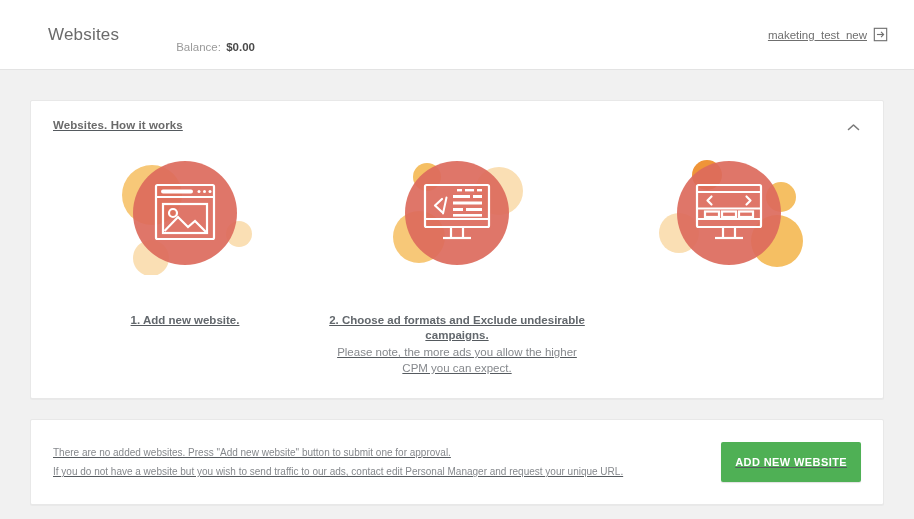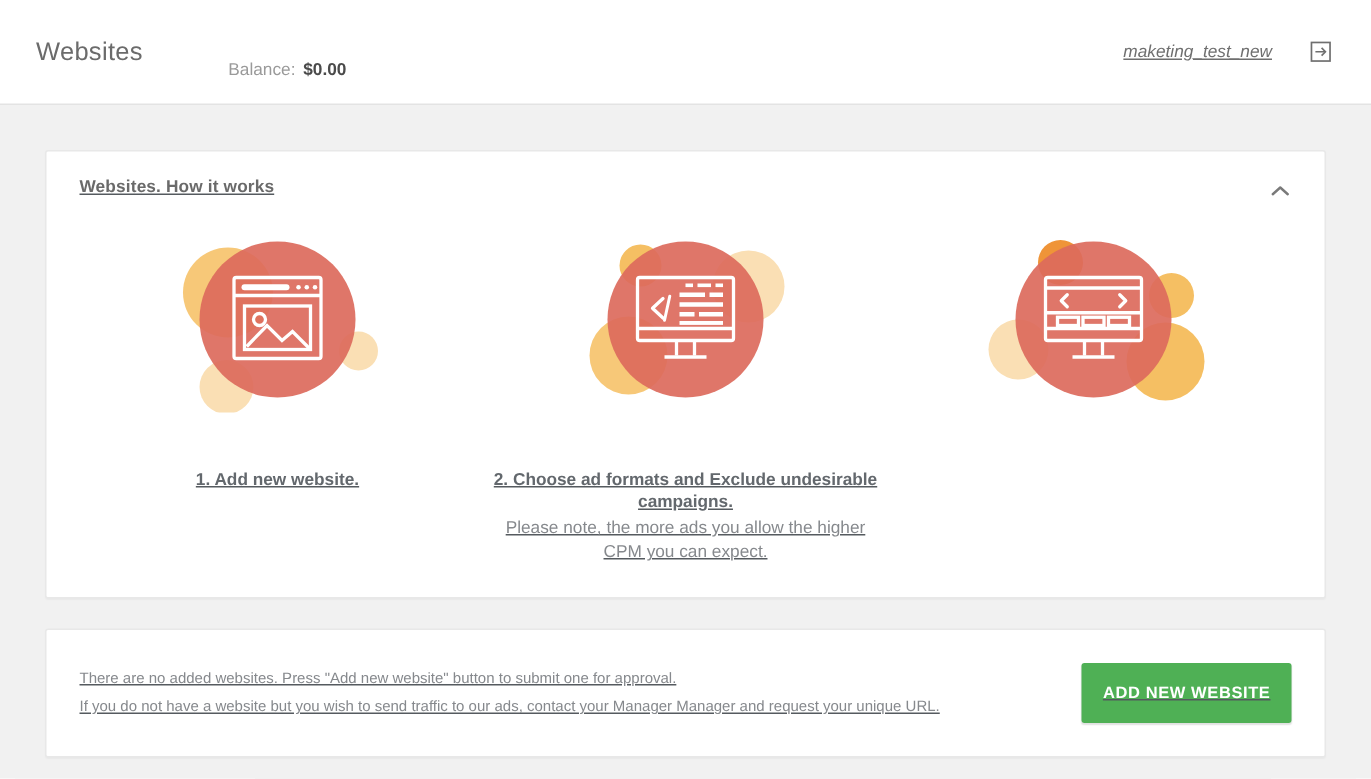--- a/index.html
+++ b/index.html
@@ -17,21 +17,21 @@
     -webkit-font-smoothing: antialiased;
   }
 
   
   .topbar {
     height: 70px;
     background: #ffffff;
     border-bottom: 1px solid #e3e3e3;
     display: flex;
     align-items: center;
-    padding: 0 26px 0 24px;
+    padding: 0 26px 0 48px;
     position: relative;
   }
 
   .page-title {
     font-size: 17px;
     color: #6b6b6b;
     font-weight: 400;
     letter-spacing: .2px;
   }
 
@@ -42,22 +42,21 @@
     white-space: nowrap;
     margin-top: 24px;
   }
   .balance .bal-label { color: #9a9a9a; font-weight: 400; }
   .balance .bal-value { color: #4a4a4a; font-weight: bold; margin-left: 2px; }
 
   .user-area {
     margin-left: auto;
     display: flex;
     align-items: center;
-    gap: 25px;
-    font-style: italic;
+    gap: 6px;
   }
 
   .user-name {
     font-size: 11.5px;
     color: #6f6f6f;
     text-decoration: underline;
     cursor: pointer;
     white-space: nowrap;
   }
 
@@ -309,19 +308,19 @@
             </svg>
           </div>
         </div>
 
       </div>
     </div>
 
     <div class="card card-empty">
       <div class="empty-lines">
         <div>There are no added websites. Press "Add new website" button to submit one for approval.</div>
-        <div>If you do not have a website but you wish to send traffic to our ads, contact your Manager Manager and request your unique URL.</div>
+        <div>If you do not have a website but you wish to send traffic to our ads, contact edit Personal Manager and request your unique URL.</div>
       </div>
       <button class="btn-add">ADD NEW WEBSITE</button>
     </div>
 
   </div>
 </div>
 
 </body></html>

